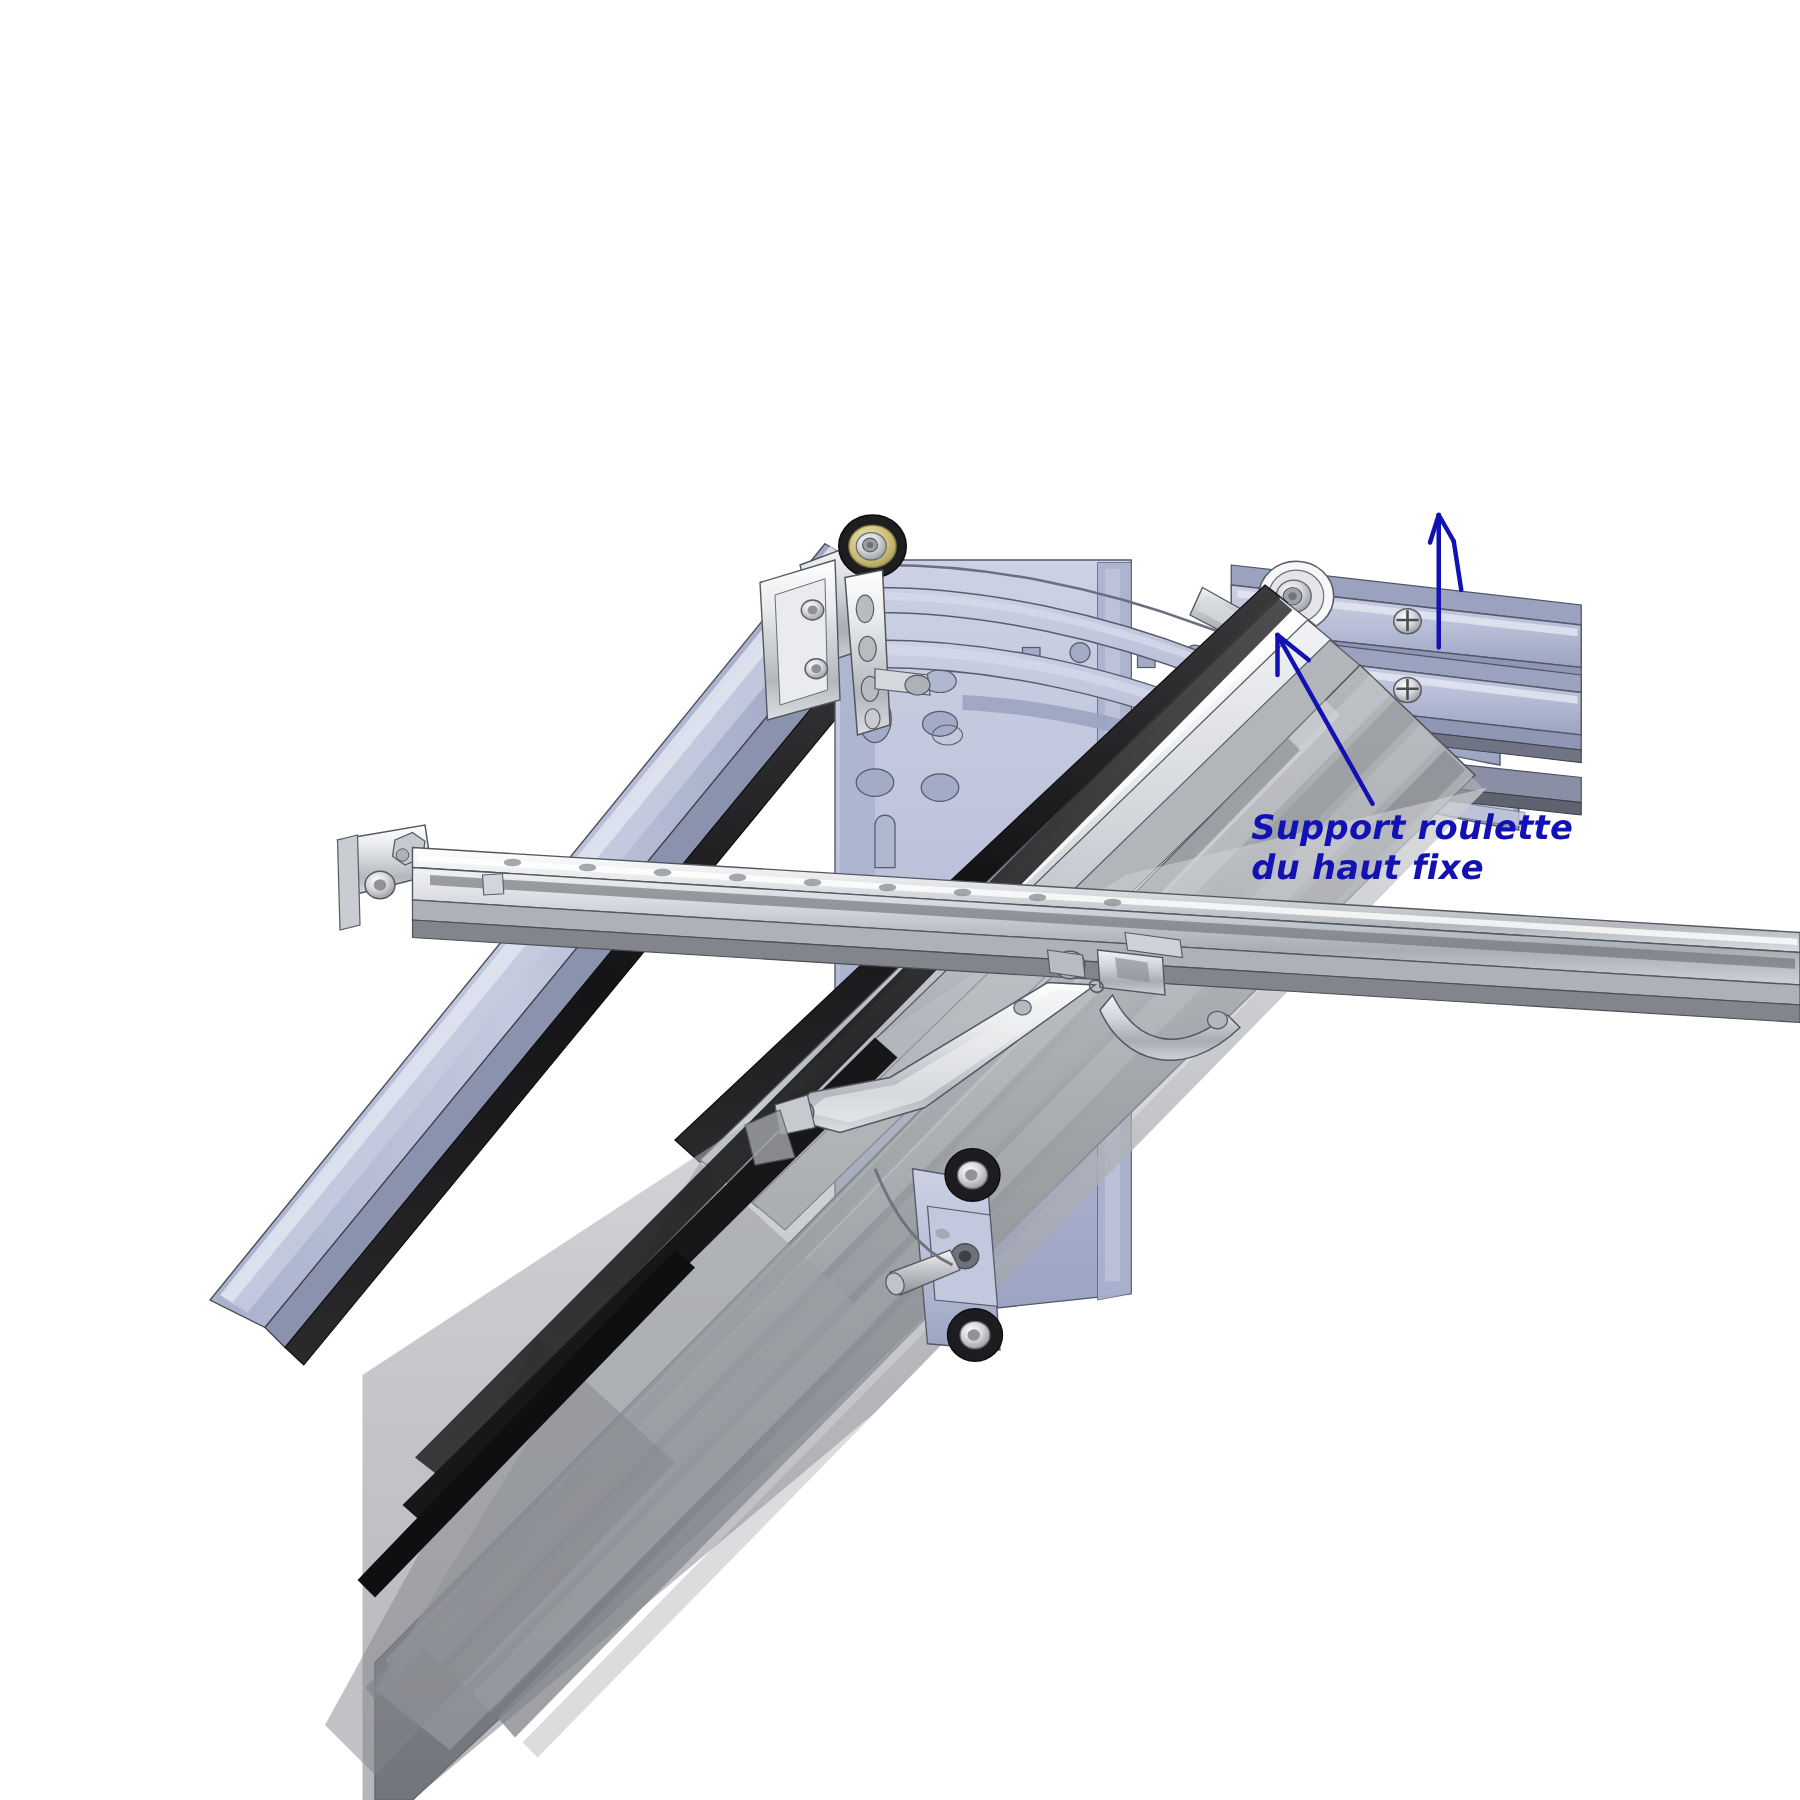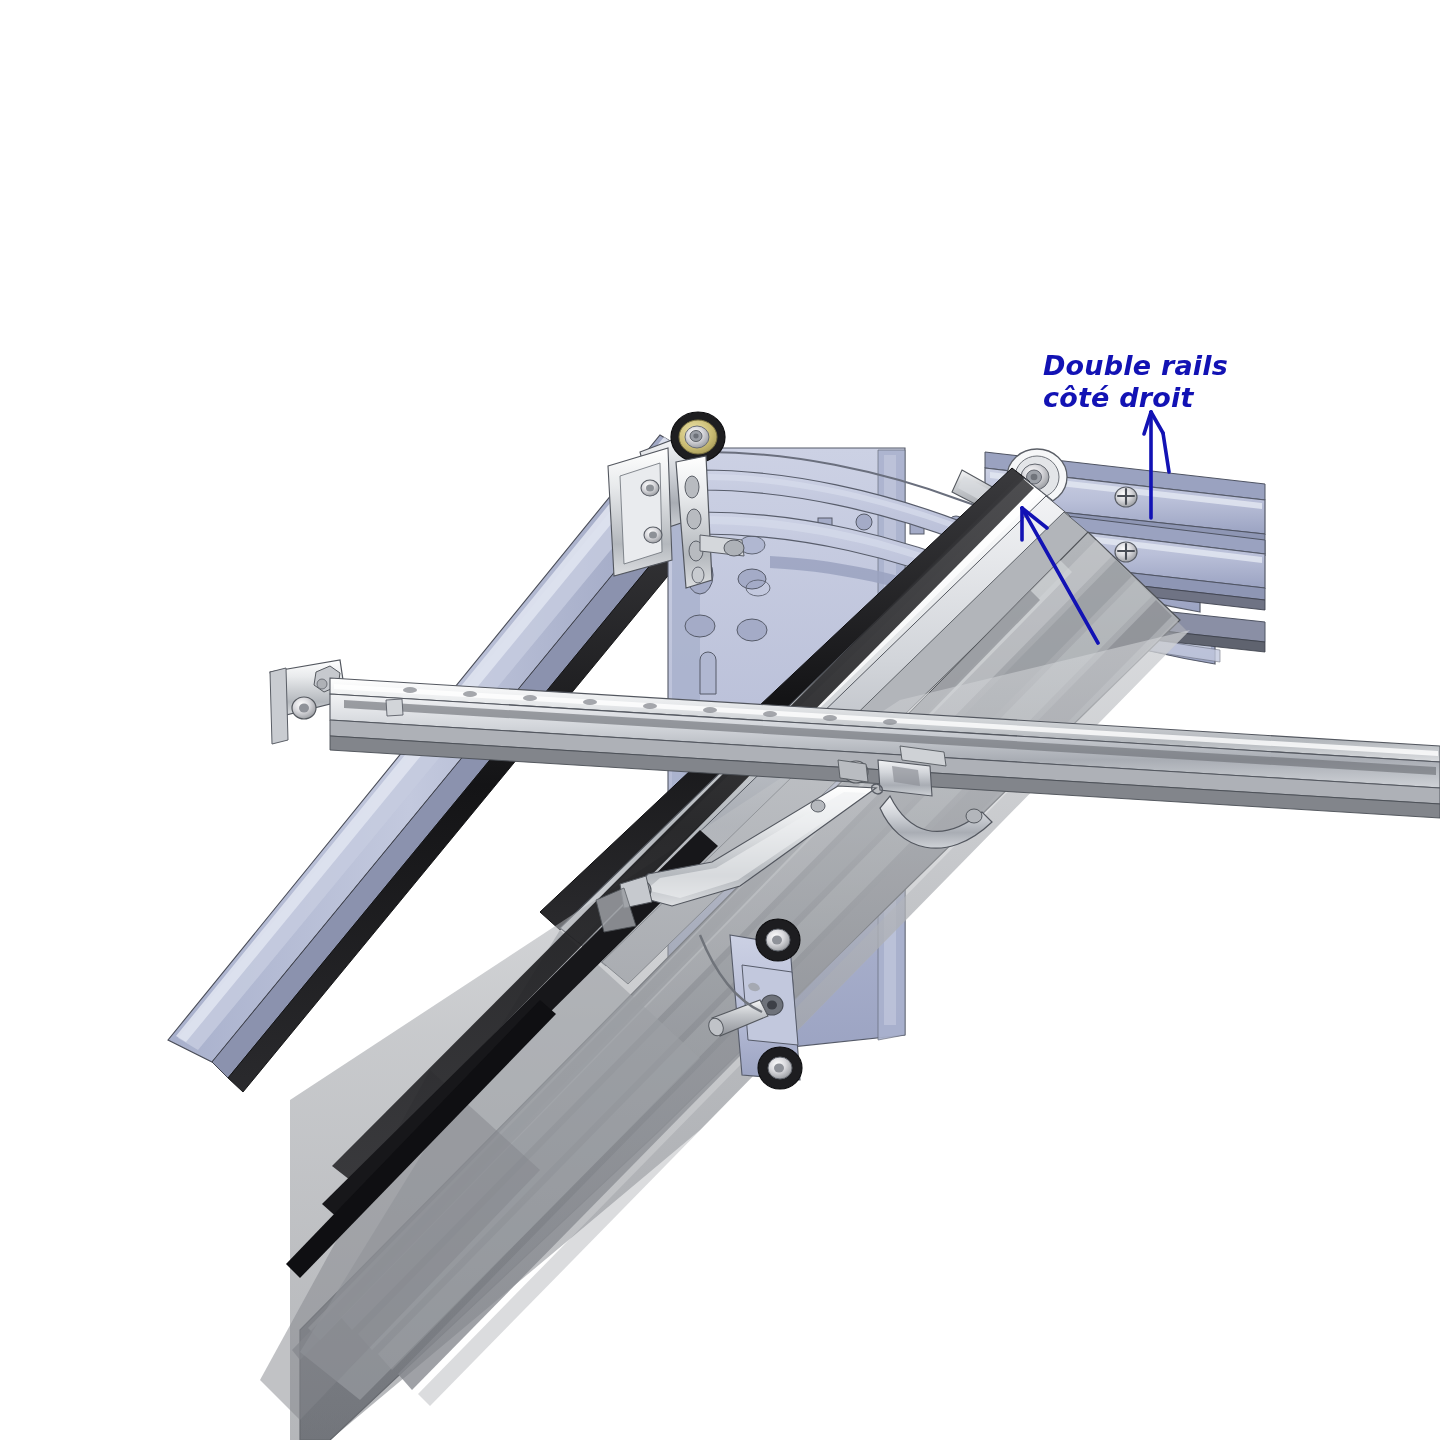--- a/index.html
+++ b/index.html
@@ -338,17 +338,17 @@
       </g>
 
       <g>
         <path d="M1098 643 L1022 508"></path>
         <path d="M1022 508 L1022 540"></path>
         <path d="M1022 508 L1047 528"></path>
       </g>
     </g>
   </svg>
 
-  <div id="anno-double-rails" class="annotation">Double rails
-côté droit</div>
-
+
+  <div id="anno-support-roulette" class="annotation">Support roulette
+du haut fixe</div>
 
 </div>
 
 </body></html>

